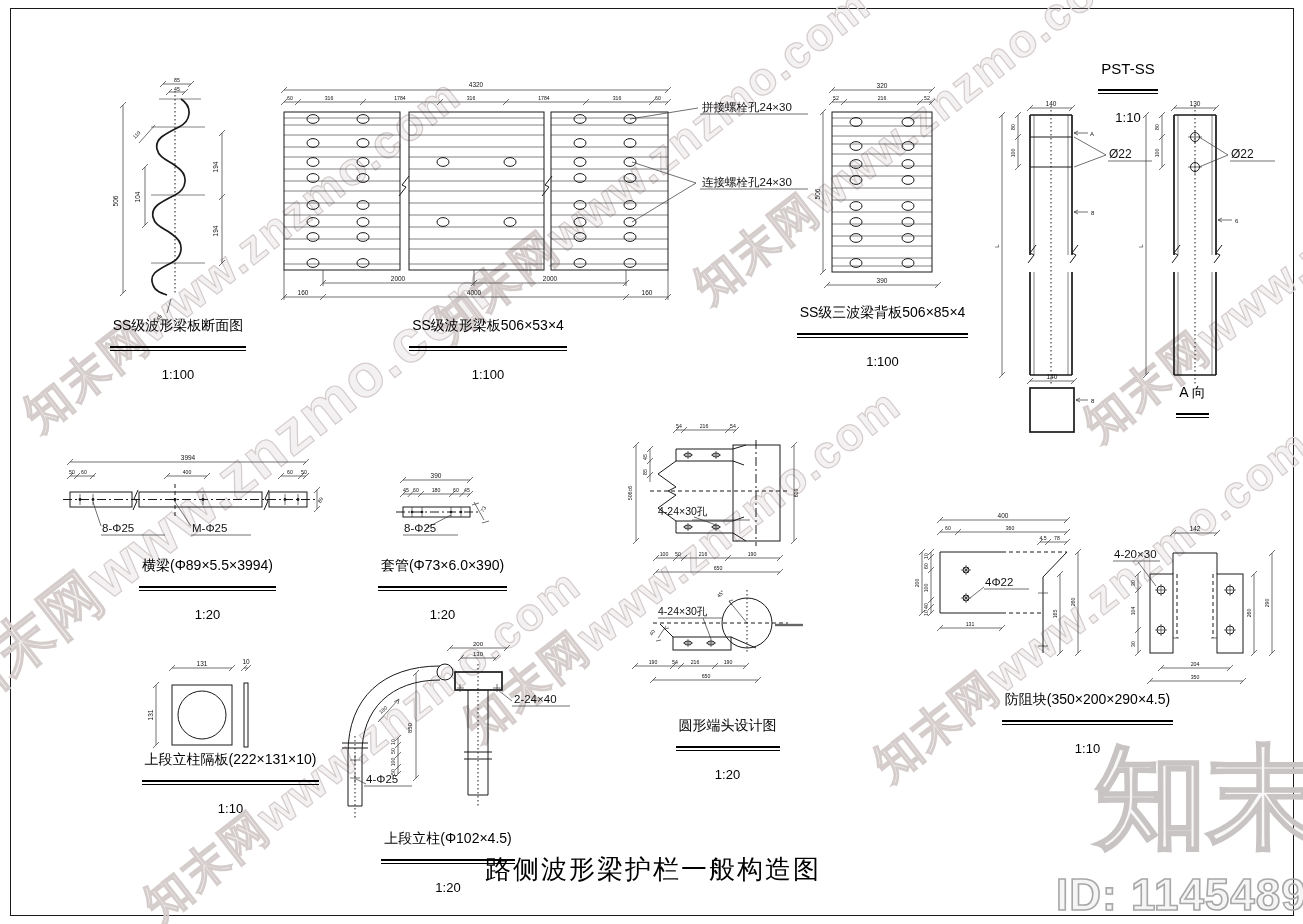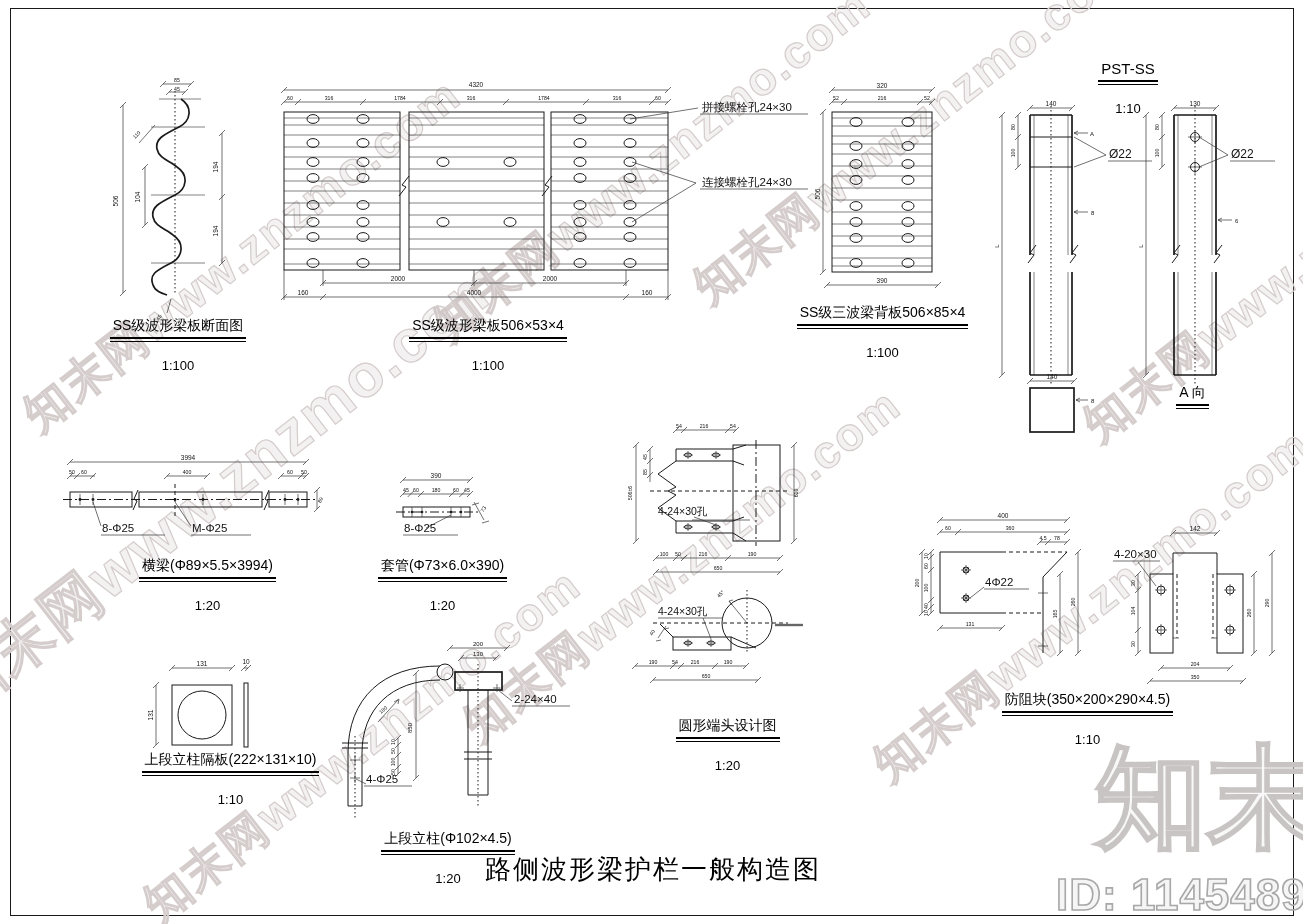--- a/index.html
+++ b/index.html
@@ -17,21 +17,21 @@
 .dash{stroke-dasharray:4,3}
 .dot{stroke-dasharray:1.5,2.5}
 .ctr{stroke-dasharray:9,3,2,3}
 .d{font-size:6.5px}
 .d5{font-size:5.2px}
 .d6{font-size:6px}
 .lab{font-size:11.5px}
 .lab10{font-size:10.5px}
 .mid{text-anchor:middle}
 .tblock{position:absolute;text-align:center}
-.ttitle{display:inline-block;font-size:14px;line-height:17px;border-bottom:2.5px solid #000;padding:0 3px 3px;position:relative;white-space:nowrap}
+.ttitle{display:inline-block;font-size:14px;line-height:17px;border-bottom:2.5px solid #000;padding:0 3px 12px;position:relative;white-space:nowrap}
 .ttitle:after{content:"";position:absolute;left:0;right:0;bottom:-5px;height:1px;background:#000}
 .tscale{font-size:13px;margin-top:19px}
 .maintitle{position:absolute;font-size:26px;letter-spacing:2px;white-space:nowrap}
 .notes{position:absolute;font-size:10.5px;line-height:14.5px;color:#222;width:190px}
 .wm{position:absolute;font-size:46px;font-weight:bold;letter-spacing:2px;white-space:nowrap;
     color:rgba(190,180,180,0.18);-webkit-text-stroke:1.2px #d5cccc;
     transform:rotate(-38deg);transform-origin:left center;pointer-events:none}
 .wm.big{font-size:60px}
 .brand{position:absolute;font-size:112px;font-weight:bold;line-height:1;
     color:rgba(200,195,195,0.12);-webkit-text-stroke:2px #c9c4c4;white-space:nowrap}

